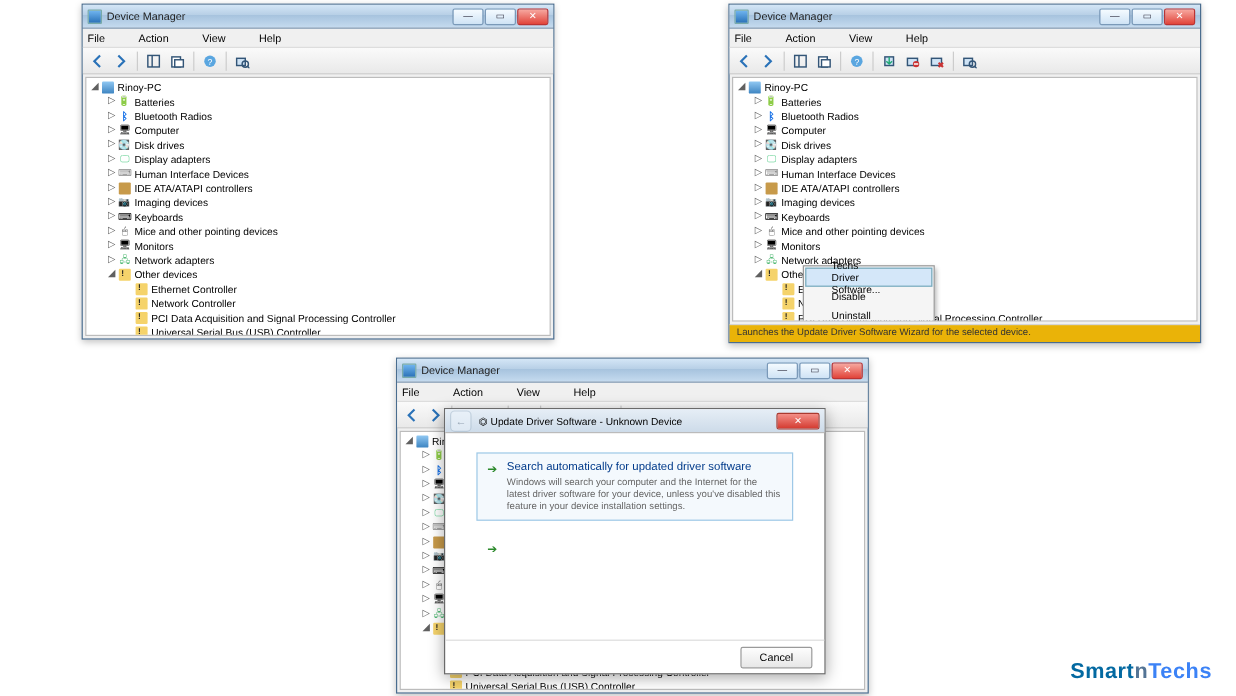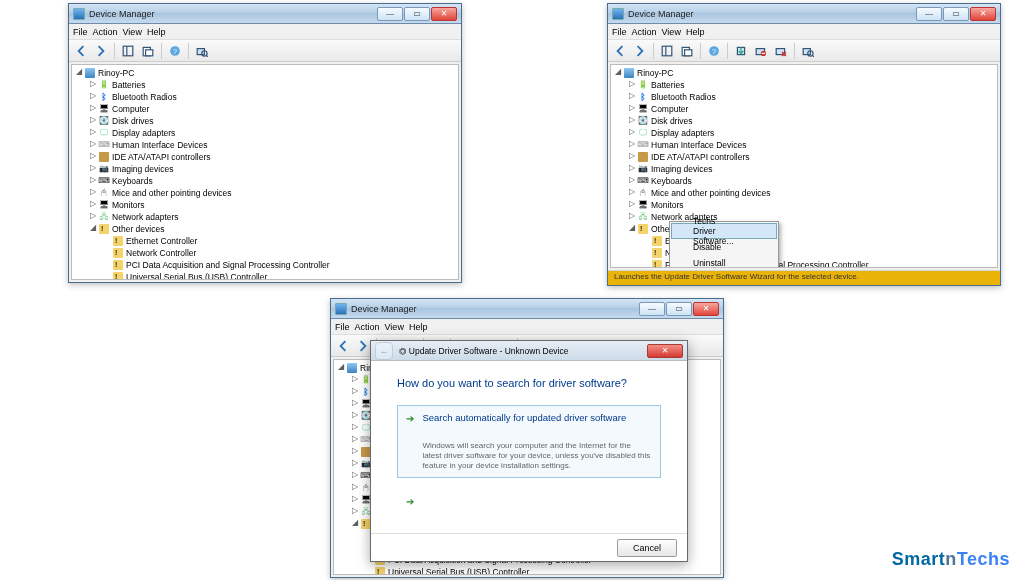--- a/index.html
+++ b/index.html
@@ -47,21 +47,21 @@
     display:flex; align-items:center; justify-content:center;
     font-size: 8px; color:#334;
   }
   .win-btn.close { background: linear-gradient(#f7a8a0,#e1443a); color:#fff; border-color:#b33; }
   .menubar {
     height: 16px;
     background: #f0f0f0;
     display: flex;
     align-items: center;
     padding: 0 4px;
-    gap: 5px;
+    gap: 28px;
     border-bottom: 1px solid #ddd;
     font-size: 9px;
   }
   .menubar span { color: #000; }
   .toolbar {
     height: 22px;
     background: linear-gradient(#fafafa,#e9e9e9);
     border-bottom: 1px solid #ccc;
     display: flex; align-items: center; padding: 0 4px; gap: 4px;
   }
@@ -165,21 +165,21 @@
   }
   .wizard .wbody { flex:1; padding: 16px 26px 6px; }
   .wizard .wq { color:#003a8a; font-size:11px; margin-bottom:16px; }
   .wizard .opt {
     border: 1px solid transparent; padding: 6px 8px; margin-bottom: 10px;
     display:flex; gap:8px;
   }
   .wizard .opt.hov { border-color:#9ec8e7; background:#f4f9fd; }
   .wizard .opt .oarrow { color:#2c8a2c; font-size:10px; margin-top:1px; }
   .wizard .opt .ohead { color:#003a8a; font-size:9.5px; }
-  .wizard .opt .osub { color:#666; font-size:8px; max-width: 270px; line-height:10px; margin-top:18px; }
+  .wizard .opt .osub { color:#666; font-size:8px; max-width: 270px; line-height:10px; margin-top:2px; }
   .wizard .wfoot {
     height:28px; border-top:1px solid #ddd;
     display:flex; justify-content:flex-end; align-items:center; padding:0 10px;
   }
   .btn {
     height:18px; min-width:60px;
     background: linear-gradient(#fdfdfd,#e7e7e7);
     border:1px solid #9a9a9a; border-radius:2px;
     font-size:9px; display:flex; align-items:center; justify-content:center;
   }
@@ -700,21 +700,20 @@
   </div>
 </div>
 
 <div class="wizard" id="wizard1">
   <div class="wtitle">
     <div class="back">←</div>
     <div class="wt-text"><span>⏣</span>&nbsp;<span>Update Driver Software - Unknown Device</span></div>
     <div class="wclose">✕</div>
   </div>
   <div class="wbody">
-    <div class="wq">How do you want to search for driver software?</div>
     <div class="opt hov">
       <div class="oarrow">➔</div>
       <div>
         <div class="ohead">Search automatically for updated driver software</div>
         <div class="osub">Windows will search your computer and the Internet for the latest driver software for your device, unless you've disabled this feature in your device installation settings.</div>
       </div>
     </div>
     <div class="opt">
       <div class="oarrow">➔</div>
     </div>

